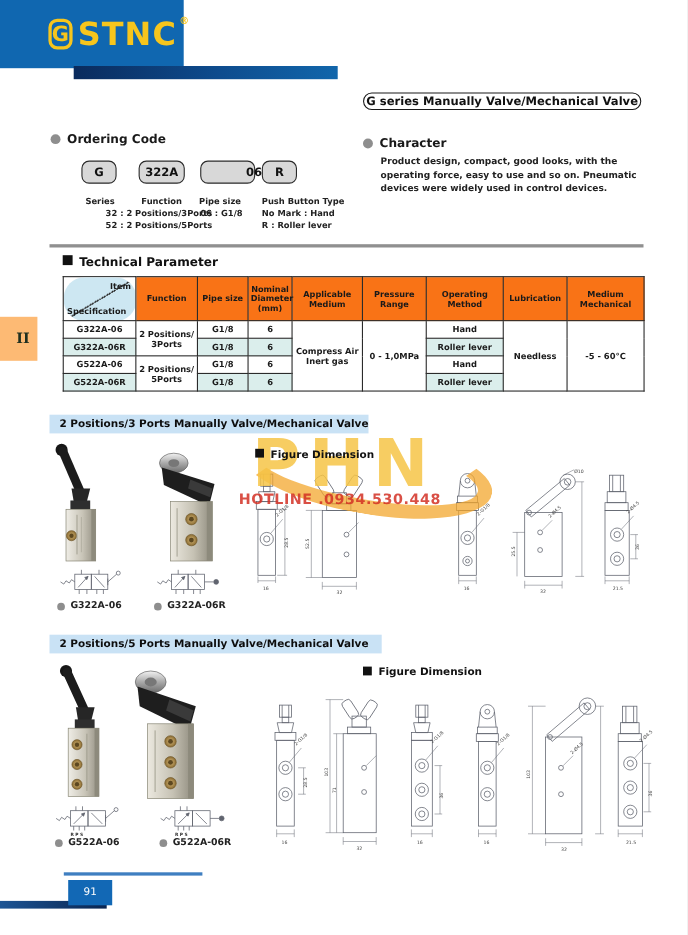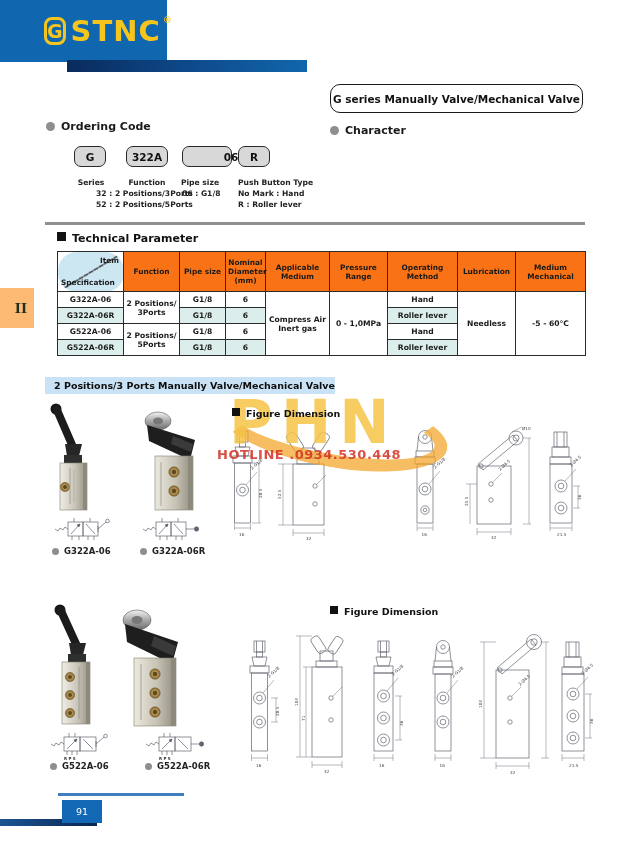--- a/index.html
+++ b/index.html
@@ -7,21 +7,21 @@
   body { font-family:"DejaVu Sans", sans-serif; }
   .page { position:relative; width:625px; height:850px; background:#ffffff; margin:0 auto; overflow:hidden; }
   .abs { position:absolute; }
 
   
   .logo-box { left:0; top:0; width:167px; height:62px; background:#1067b0; display:flex; align-items:center; padding-left:44px; }
   .logo-g { width:28px; height:28px; border:3px solid #f6c51d; border-radius:8px; color:#f6c51d; font-weight:bold; font-size:19px; display:flex; align-items:center; justify-content:center; margin-right:5px; }
   .logo-text { color:#f6c51d; font-weight:bold; font-size:29px; letter-spacing:1px; line-height:1; }
   .logo-reg { color:#f6c51d; font-size:9px; vertical-align:top; position:relative; top:-11px; left:2px; font-weight:bold; }
   .header-bar { left:67px; top:60px; width:240px; height:12px; background:linear-gradient(90deg,#0a2b5d 0%, #0e4c8e 55%, #1166ab 100%); }
-  .title-box { left:330px; top:84px; width:253px; height:29px; border:1.5px solid #1a1a1a; border-radius:10px; display:flex; align-items:center; justify-content:center; font-size:10.5px; font-weight:bold; color:#111; background:#fff; }
+  .title-box { left:330px; top:84px; width:253px; height:16px; border:1.5px solid #1a1a1a; border-radius:10px; display:flex; align-items:center; justify-content:center; font-size:10.5px; font-weight:bold; color:#111; background:#fff; }
 
   
   .dot-label { display:flex; align-items:center; gap:6px; font-size:11px; font-weight:bold; color:#1a1a1a; }
   .dot { width:9px; height:9px; border-radius:50%; background:#8e8e8e; flex:0 0 auto; }
   .sm-dot { width:7px; height:7px; border-radius:50%; background:#8e8e8e; flex:0 0 auto; }
 
   
   .oc-box { position:absolute; top:146px; height:21px; background:#d8d8d8; border:1.5px solid #2a2a2a; border-radius:7px; display:flex; align-items:center; justify-content:center; font-size:10.5px; font-weight:bold; color:#111; }
   .oc-desc { position:absolute; top:177px; font-size:7.6px; color:#222; line-height:11px; font-weight:bold; }
   .oc-desc .c { text-align:center; }
@@ -107,20 +107,21 @@
   <div class="oc-desc" style="left:238px;width:82px;">
     <div>Push Button Type</div>
     <div>No Mark : Hand</div>
     <div>R : Roller lever</div>
   </div>
 
   <div class="abs dot-label" style="left:330px;top:124px;">
     <span class="dot"></span>
     <span>Character</span>
   </div>
+  <div class="abs char-text">Product design, compact, good looks, with the operating force, easy to use and so on. Pneumatic devices were widely used in control devices.</div>
 
   <div class="abs divider"></div>
 
   <div class="abs sq-label" style="left:57px;top:232px;">
     <span class="sq"></span>
     <span>Technical Parameter</span>
   </div>
 
   <table class="tech">
     <colgroup>
@@ -413,20 +414,21 @@
     <text class="dim" x="41" y="72" transform="rotate(-90 41 72)">36</text>
     <text class="dim" x="17" y="108">21.5</text>
   </svg>
 
   <div class="abs watermark">
     <div class="wm-swoosh"></div>
     <div class="wm-text">PHN</div>
     <div class="wm-hotline">HOTLINE .0934.530.448</div>
   </div>
 
+  <div class="abs sec-bar" style="left:45px;top:577px;width:302px;">2 Positions/5 Ports Manually Valve/Mechanical Valve</div>
   <div class="abs sq-label" style="left:330px;top:606px;font-size:9.5px;">
     <span class="sq" style="width:8px;height:8px;"></span>
     <span>Figure Dimension</span>
   </div>
 
   <svg class="dwg" style="left:45px;top:601px;" width="62" height="128" viewBox="0 0 62 128">
     <circle cx="15" cy="9" r="5.5" fill="#161616"></circle>
     <line x1="16" y1="10" x2="32" y2="45" stroke="#1c1c1c" stroke-width="8" stroke-linecap="round"></line>
     <path d="M24,42 h17 l-3,12 h-12 z" fill="#262626"></path>
     <rect x="23" y="53" width="18" height="8" fill="#2e2e2e"></rect>

